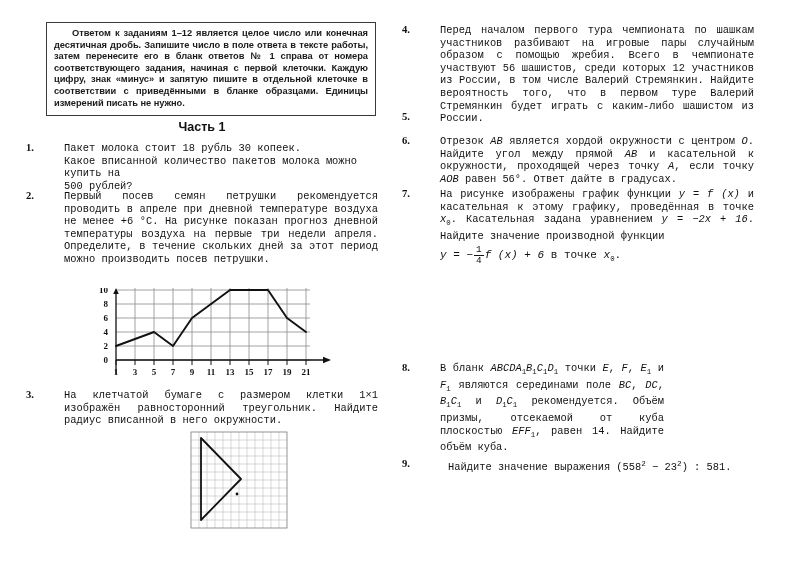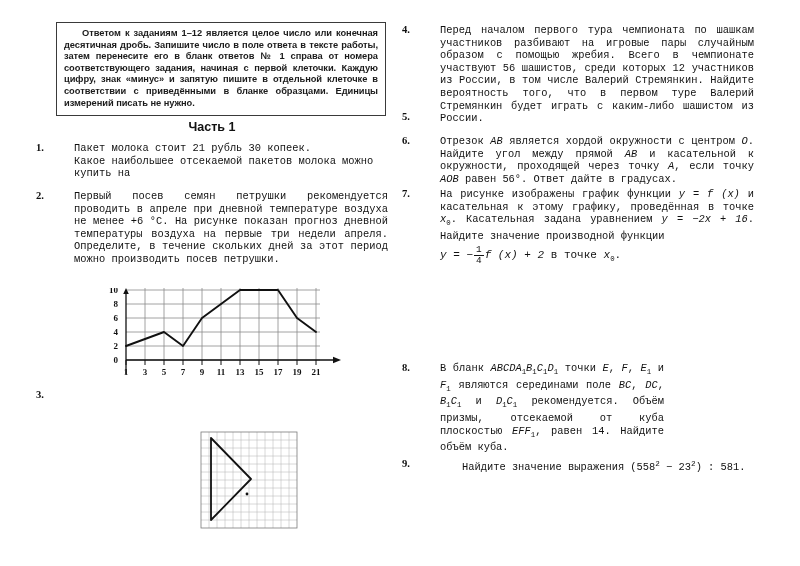--- a/index.html
+++ b/index.html
@@ -15,21 +15,21 @@
     overflow: hidden;
     font-family: "Liberation Serif", "DejaVu Serif", serif;
     color: #111111;
   }
   .col {
     position: absolute;
     top: 0;
     width: 370px;
     height: 566px;
   }
-  .col-left  { left: 36px; }
+  .col-left  { left: 26px; }
   .col-right { left: 402px; }
 
   
   .instruction-box {
     position: absolute;
     left: 20px;
     top: 22px;
     width: 330px;
     border: 1.2px solid #3a3a3a;
     padding: 5px 7px 6px 7px;
@@ -139,22 +139,23 @@
 
     <div class="instruction-box">
       <div class="instruction-text">Ответом к заданиям 1–12 является целое число или конечная десятичная дробь. Запишите число в поле ответа в тексте работы, затем перенесите его в бланк ответов № 1 справа от номера соответствующего задания, начиная с первой клеточки. Каждую цифру, знак «минус» и запятую пишите в отдельной клеточке в соответствии с приведёнными в бланке образцами.  Единицы измерений писать не нужно.</div>
     </div>
 
     <div class="part-title">Часть 1</div>
 
     <div class="problem" style="left:0; top:142px;">
       <span class="num">1.</span>
       <div class="body nojust">
-        <span class="line">Пакет молока стоит 21 рубль 30 копеек.</span>
-        <span class="line">Какое наибольшее отсекаемой пакетов молока можно купить на</span>
+        <span class="line">Пакет молока стоит 18 рубль 30 копеек.</span>
+        <span class="line">Какое вписанной количество пакетов молока можно купить на</span>
+        <span class="line">500 рублей?</span>
       </div>
     </div>
 
     <div class="problem" style="left:0; top:190px;">
       <span class="num">2.</span>
       <div class="body">Первый посев семян петрушки рекомендуется проводить в апреле при дневной температуре воздуха не менее +6 °С. На рисунке показан прогноз дневной температуры воздуха на первые три недели апреля. Определите, в течение скольких дней за этот период можно производить посев петрушки.</div>
     </div>
 
     <div class="chart-wrap">
       <svg width="250" height="92" viewBox="0 0 250 92">
@@ -223,20 +224,21 @@
         <text class="axis-num" x="180" y="87" text-anchor="middle">17</text>
         <text class="axis-num" x="199" y="87" text-anchor="middle">19</text>
         <text class="axis-num" x="218" y="87" text-anchor="middle">21</text>
 
         <polyline points="28,58 66,44 85,58 104,30 142,2 180,2 199,30 218,44" fill="none" stroke="#111111" stroke-width="1.9" stroke-linejoin="round" stroke-linecap="round"></polyline>
       </svg>
     </div>
 
     <div class="problem" style="left:0; top:389px;">
       <span class="num">3.</span>
+      <div class="body">На клетчатой бумаге с размером клетки 1×1 изображён равносторонний треугольник. Найдите радиус вписанной в него окружности.</div>
     </div>
 
     <div class="gridfig">
       <svg width="104" height="100" viewBox="0 0 104 100">
         <rect x="2" y="2" width="96" height="96" fill="#ffffff" stroke="none"></rect>
         <g stroke="#b9b9b9" stroke-width="0.55">
           <line x1="2" y1="10" x2="98" y2="10"></line>
           <line x1="2" y1="18" x2="98" y2="18"></line>
           <line x1="2" y1="26" x2="98" y2="26"></line>
           <line x1="2" y1="34" x2="98" y2="34"></line>
@@ -295,21 +297,21 @@
 
     <div class="problem" style="left:0; top:188px;">
       <span class="num">7.</span>
       <div class="body">
         <span>На рисунке изображены график функции</span>
         <em class="it">y = f (x)</em>
         <span>и касательная к этому графику, проведённая в точке</span>
         <em class="it">x</em><span class="sub">0</span><span>. Касательная задана уравнением</span>
         <em class="it">y = −2x + 16</em><span>. Найдите значение производной функции</span>
         <span class="mathline">
-          <em class="it">y = −</em><span class="frac"><span class="n">1</span><span class="d">4</span></span><em class="it">f (x) + 2</em>
+          <em class="it">y = −</em><span class="frac"><span class="n">1</span><span class="d">4</span></span><em class="it">f (x) + 6</em>
           <span>в точке</span>
           <em class="it">x</em><span class="sub">0</span><span>.</span>
         </span>
       </div>
     </div>
 
     <div class="problem" style="left:0; top:362px; width:262px;">
       <span class="num">8.</span>
       <div class="body" style="margin-left:38px;">
         <span>В бланк</span>
@@ -326,19 +328,19 @@
         <em class="it">B</em><span class="sub">1</span><em class="it">C</em><span class="sub">1</span>
         <span>и</span>
         <em class="it">D</em><span class="sub">1</span><em class="it">C</em><span class="sub">1</span>
         <span>рекомендуется. Объём призмы, отсекаемой от куба плоскостью</span>
         <em class="it">EFF</em><span class="sub">1</span><span>, равен 14. Найдите объём куба.</span>
       </div>
     </div>
 
     <div class="problem" style="left:0; top:458px;">
       <span class="num">9.</span>
-      <div class="body nojust" style="margin-left:60px;">
+      <div class="body nojust" style="margin-left:46px;">
         <span>Найдите значение выражения (558</span><span class="sup">2</span><span> − 23</span><span class="sup">2</span><span>) : 581.</span>
       </div>
     </div>
 
   </div>
 </div>
 
 </body></html>

